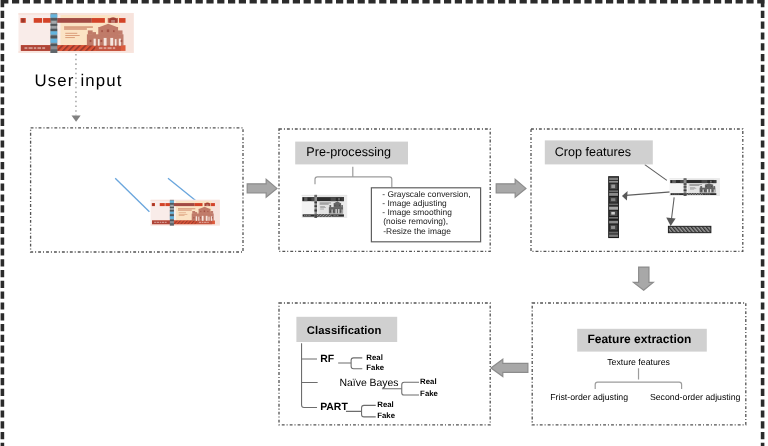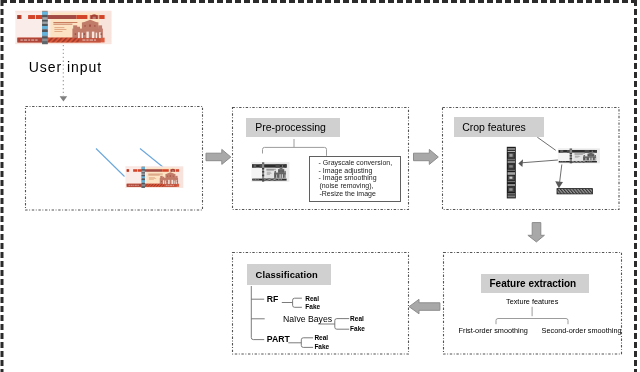--- a/index.html
+++ b/index.html
@@ -287,22 +287,22 @@
 
   <div class="lbl" style="left:266.9px;top:314.7px;font-size:8.7px;font-weight:normal;margin-left:16px;">Naïve Bayes</div>
   <div class="lbl" style="left:350.1px;top:316.0px;font-size:6.5px;font-weight:bold;">Real</div>
   <div class="lbl" style="left:350.1px;top:326.4px;font-size:6.5px;font-weight:bold;">Fake</div>
 
   <div class="lbl" style="left:266.8px;top:335.3px;font-size:8.7px;font-weight:bold;">PART</div>
   <div class="lbl" style="left:314.4px;top:335.2px;font-size:6.5px;font-weight:bold;">Real</div>
   <div class="lbl" style="left:314.4px;top:343.6px;font-size:6.5px;font-weight:bold;">Fake</div>
 
   <div class="lbl" style="left:506px;top:297.5px;font-size:7.3px;">Texture features</div>
-  <div class="lbl" style="left:458.5px;top:327.3px;font-size:7.3px;">Frist-order smoothing</div>
-  <div class="lbl" style="left:541.6px;top:327.3px;font-size:7.3px;">Second-order smoothing</div>
+  <div class="lbl" style="left:458.5px;top:327.3px;font-size:7.3px;">Frist-order adjusting</div>
+  <div class="lbl" style="left:541.6px;top:327.3px;font-size:7.3px;">Second-order adjusting</div>
 
   <div style="position:absolute;left:318.6px;top:158.6px;font-size:7px;color:#1a1a1a;line-height:7.9px;">
     <div>- Grayscale conversion,</div>
     <div>- Image adjusting</div>
     <div>- Image smoothing</div>
     <div style="margin-left:0.8px;">(noise removing),</div>
     <div style="margin-left:0.8px;">-Resize the image</div>
   </div>
 
 </div>

